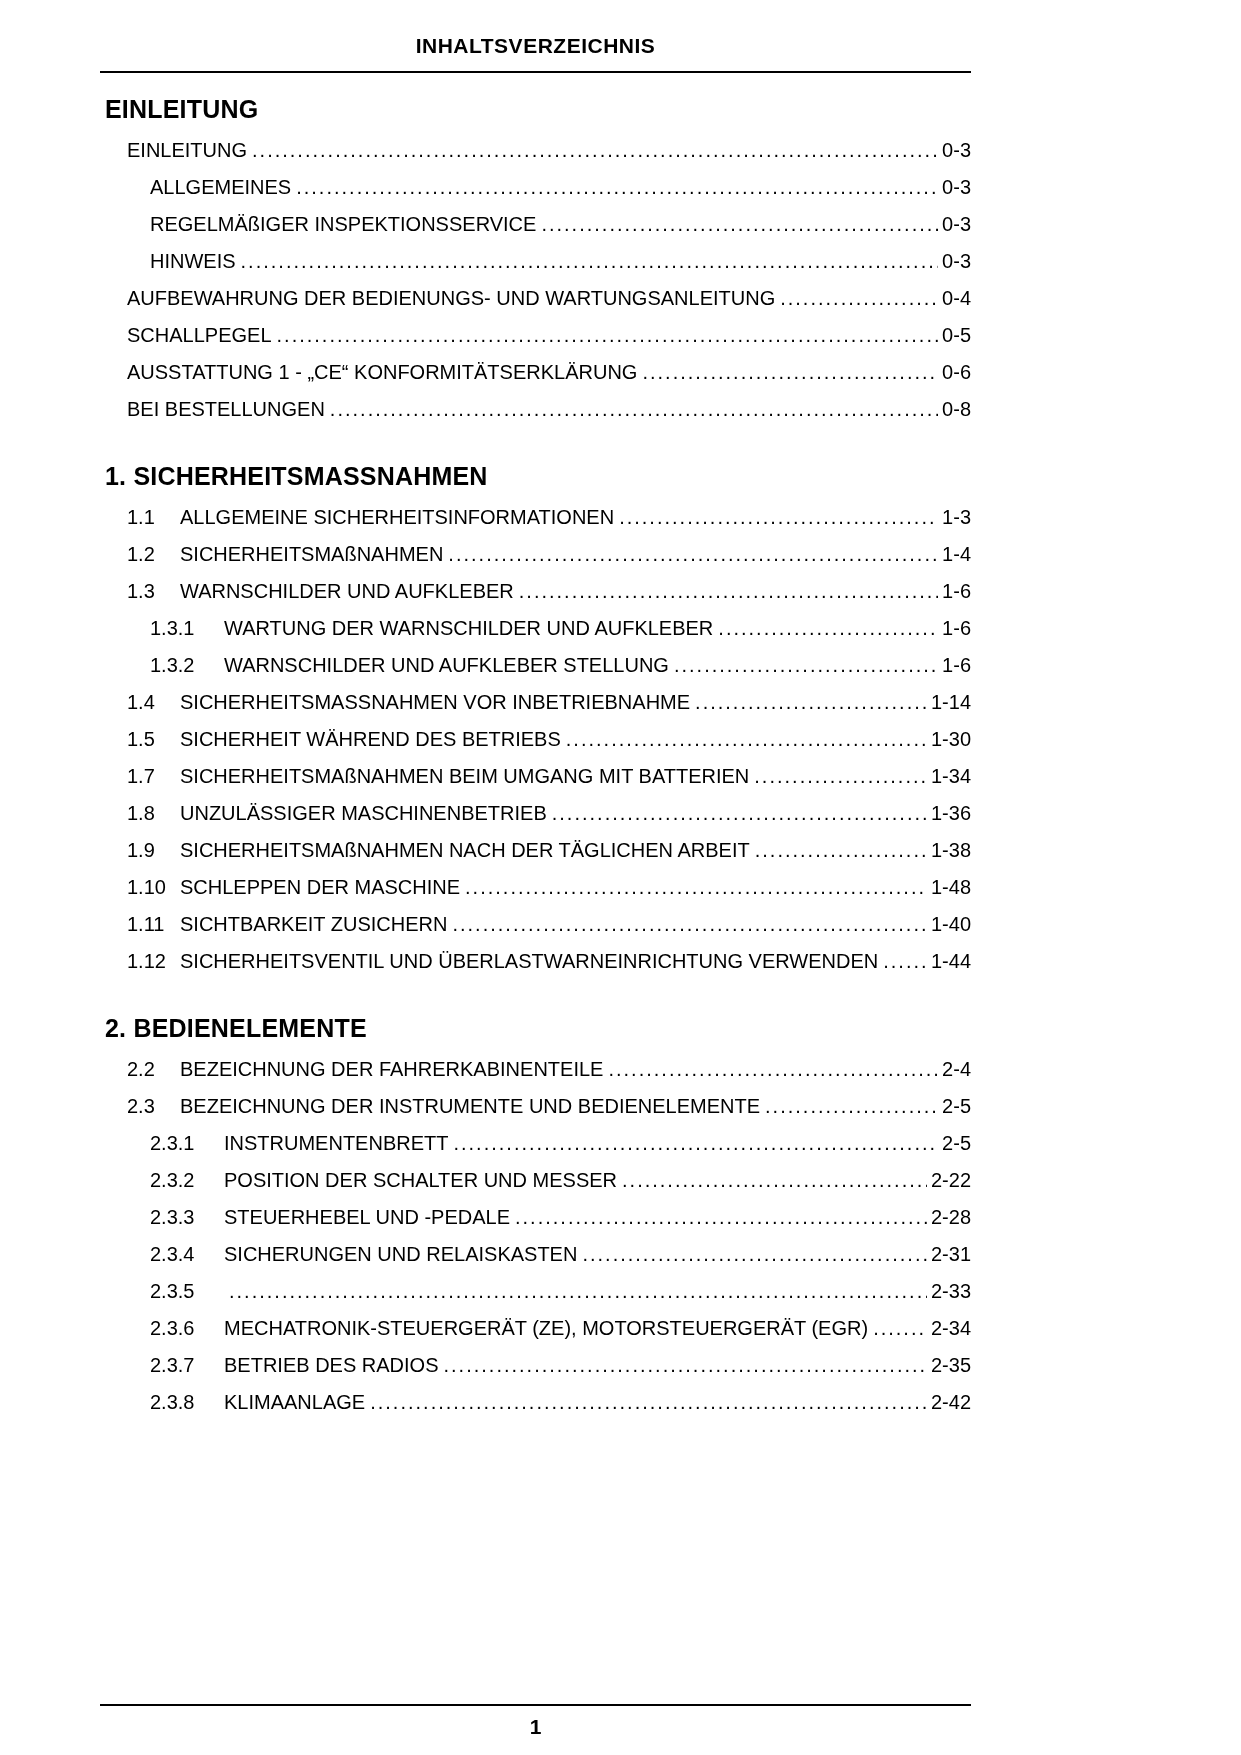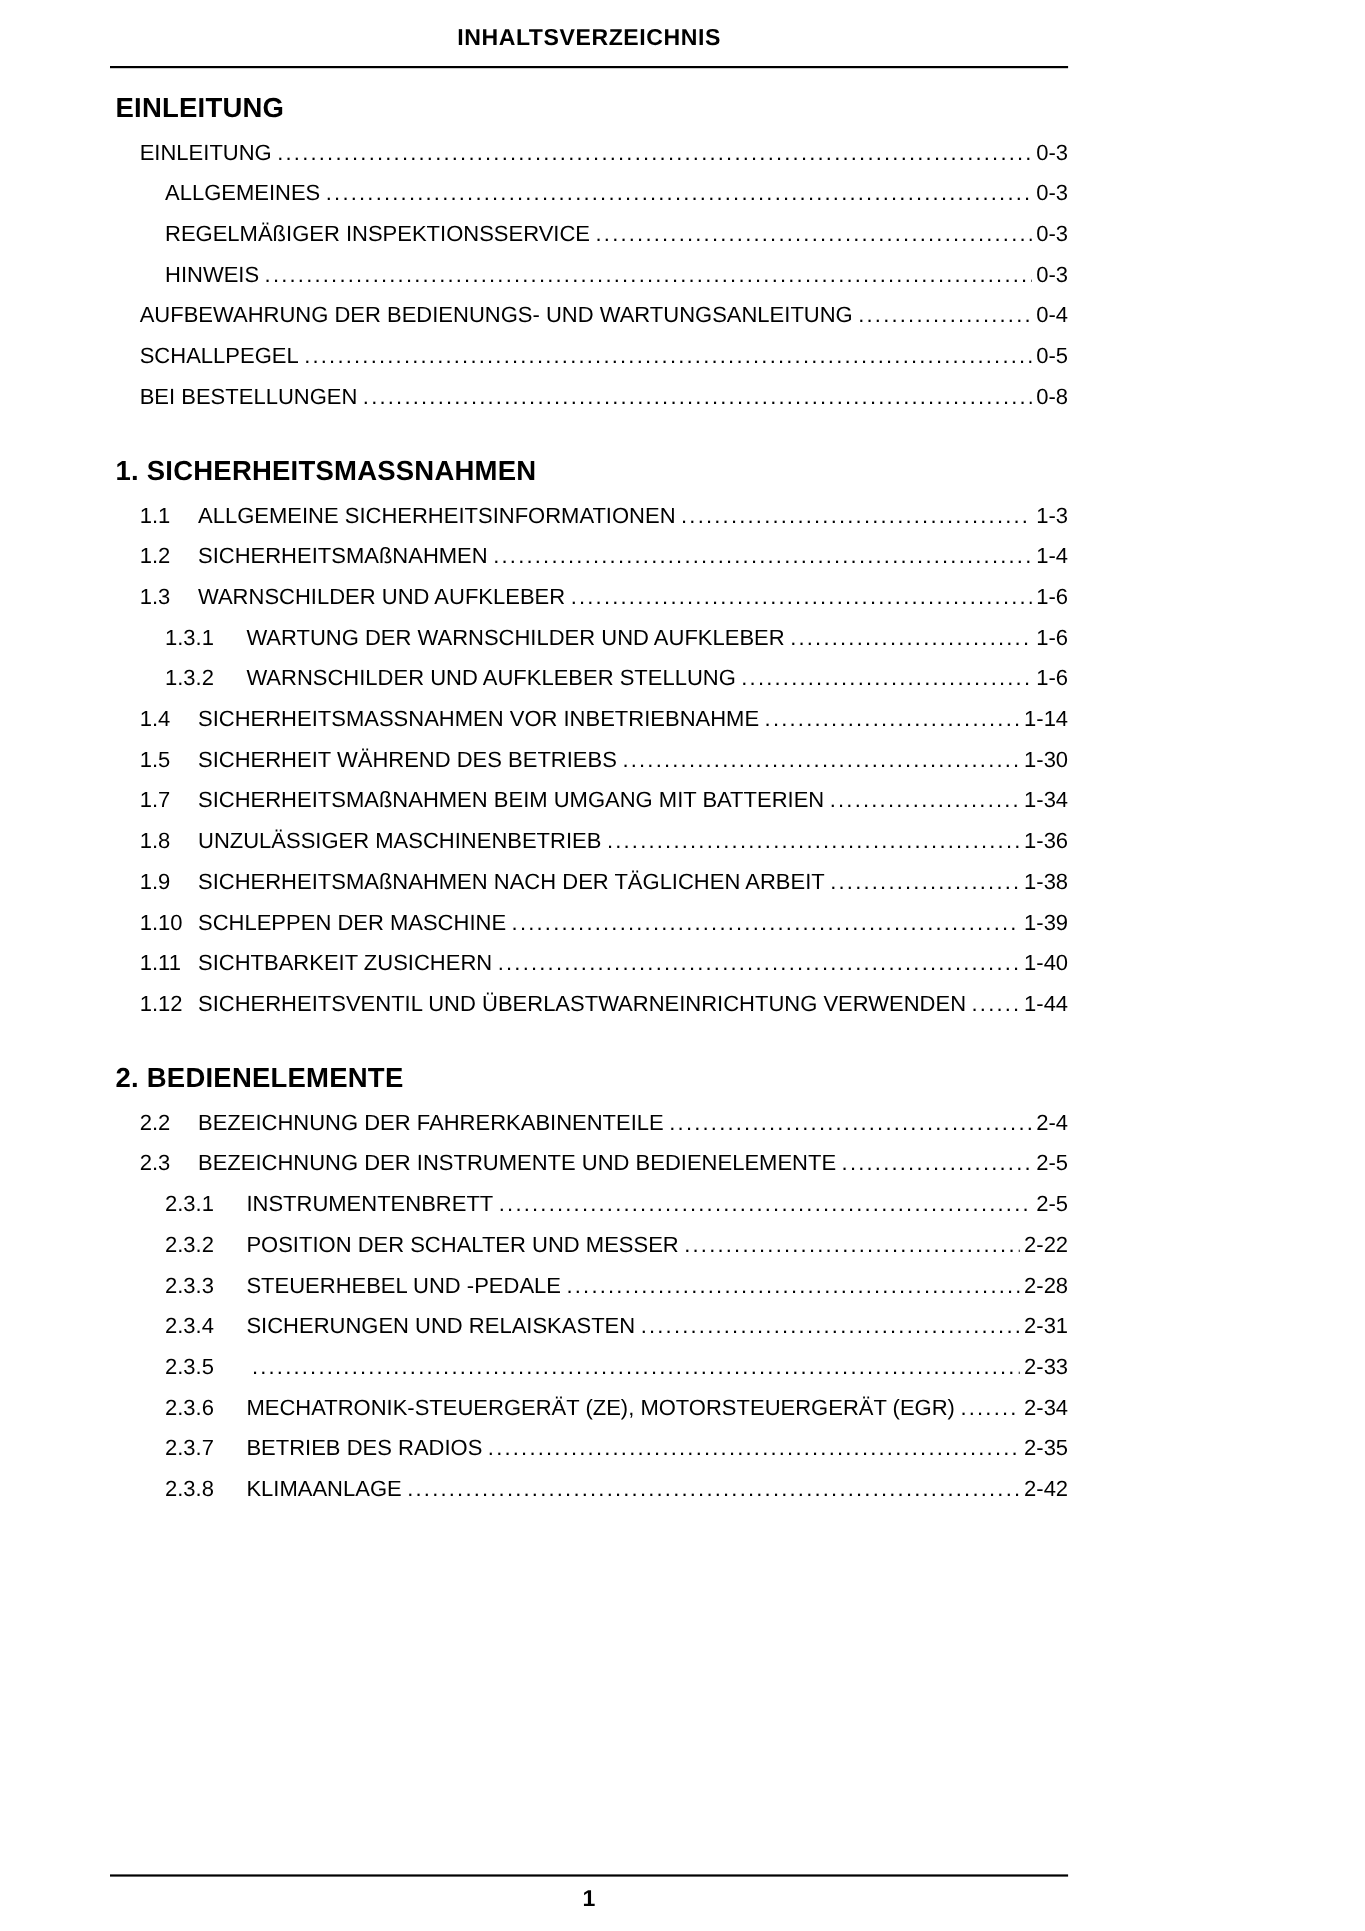--- a/index.html
+++ b/index.html
@@ -8,21 +8,21 @@
     width: 1241px;
     height: 1755px;
     font-family: "Liberation Sans", sans-serif;
     color: #000000;
     position: relative;
   }
   .page {
     position: relative;
     width: 1071px;
     height: 1755px;
-    padding: 23px 100px 0 100px;
+    padding: 34px 100px 0 100px;
   }
   .doc-header {
     text-align: center;
     font-size: 21px;
     font-weight: bold;
     letter-spacing: 0.5px;
     padding-bottom: 13px;
     border-bottom: 2px solid #000000;
   }
   .section-heading {
@@ -102,20 +102,25 @@
           <span class="label">AUFBEWAHRUNG DER BEDIENUNGS- UND WARTUNGSANLEITUNG</span>
           <span class="dots"></span>
           <span class="pagenum">0-4</span>
         </div>
         <div class="entry lvl1">
           <span class="label">SCHALLPEGEL</span>
           <span class="dots"></span>
           <span class="pagenum">0-5</span>
         </div>
         <div class="entry lvl1">
+          <span class="label">AUSSTATTUNG 1 - „CE“ KONFORMITÄTSERKLÄRUNG</span>
+          <span class="dots"></span>
+          <span class="pagenum">0-6</span>
+        </div>
+        <div class="entry lvl1">
           <span class="label">BEI BESTELLUNGEN</span>
           <span class="dots"></span>
           <span class="pagenum">0-8</span>
         </div>
       </section>
       <section class="toc-section">
         <div class="section-heading">1. SICHERHEITSMASSNAHMEN</div>
         <div class="entry lvl1">
           <span class="num n1">1.1</span>
           <span class="label">ALLGEMEINE SICHERHEITSINFORMATIONEN</span>
@@ -173,21 +178,21 @@
         <div class="entry lvl1">
           <span class="num n1">1.9</span>
           <span class="label">SICHERHEITSMAßNAHMEN NACH DER TÄGLICHEN ARBEIT</span>
           <span class="dots"></span>
           <span class="pagenum">1-38</span>
         </div>
         <div class="entry lvl1">
           <span class="num n1">1.10</span>
           <span class="label">SCHLEPPEN DER MASCHINE</span>
           <span class="dots"></span>
-          <span class="pagenum">1-39</span>
+          <span class="pagenum">1-48</span>
         </div>
         <div class="entry lvl1">
           <span class="num n1">1.11</span>
           <span class="label">SICHTBARKEIT ZUSICHERN</span>
           <span class="dots"></span>
           <span class="pagenum">1-40</span>
         </div>
         <div class="entry lvl1">
           <span class="num n1">1.12</span>
           <span class="label">SICHERHEITSVENTIL UND ÜBERLASTWARNEINRICHTUNG VERWENDEN</span>

